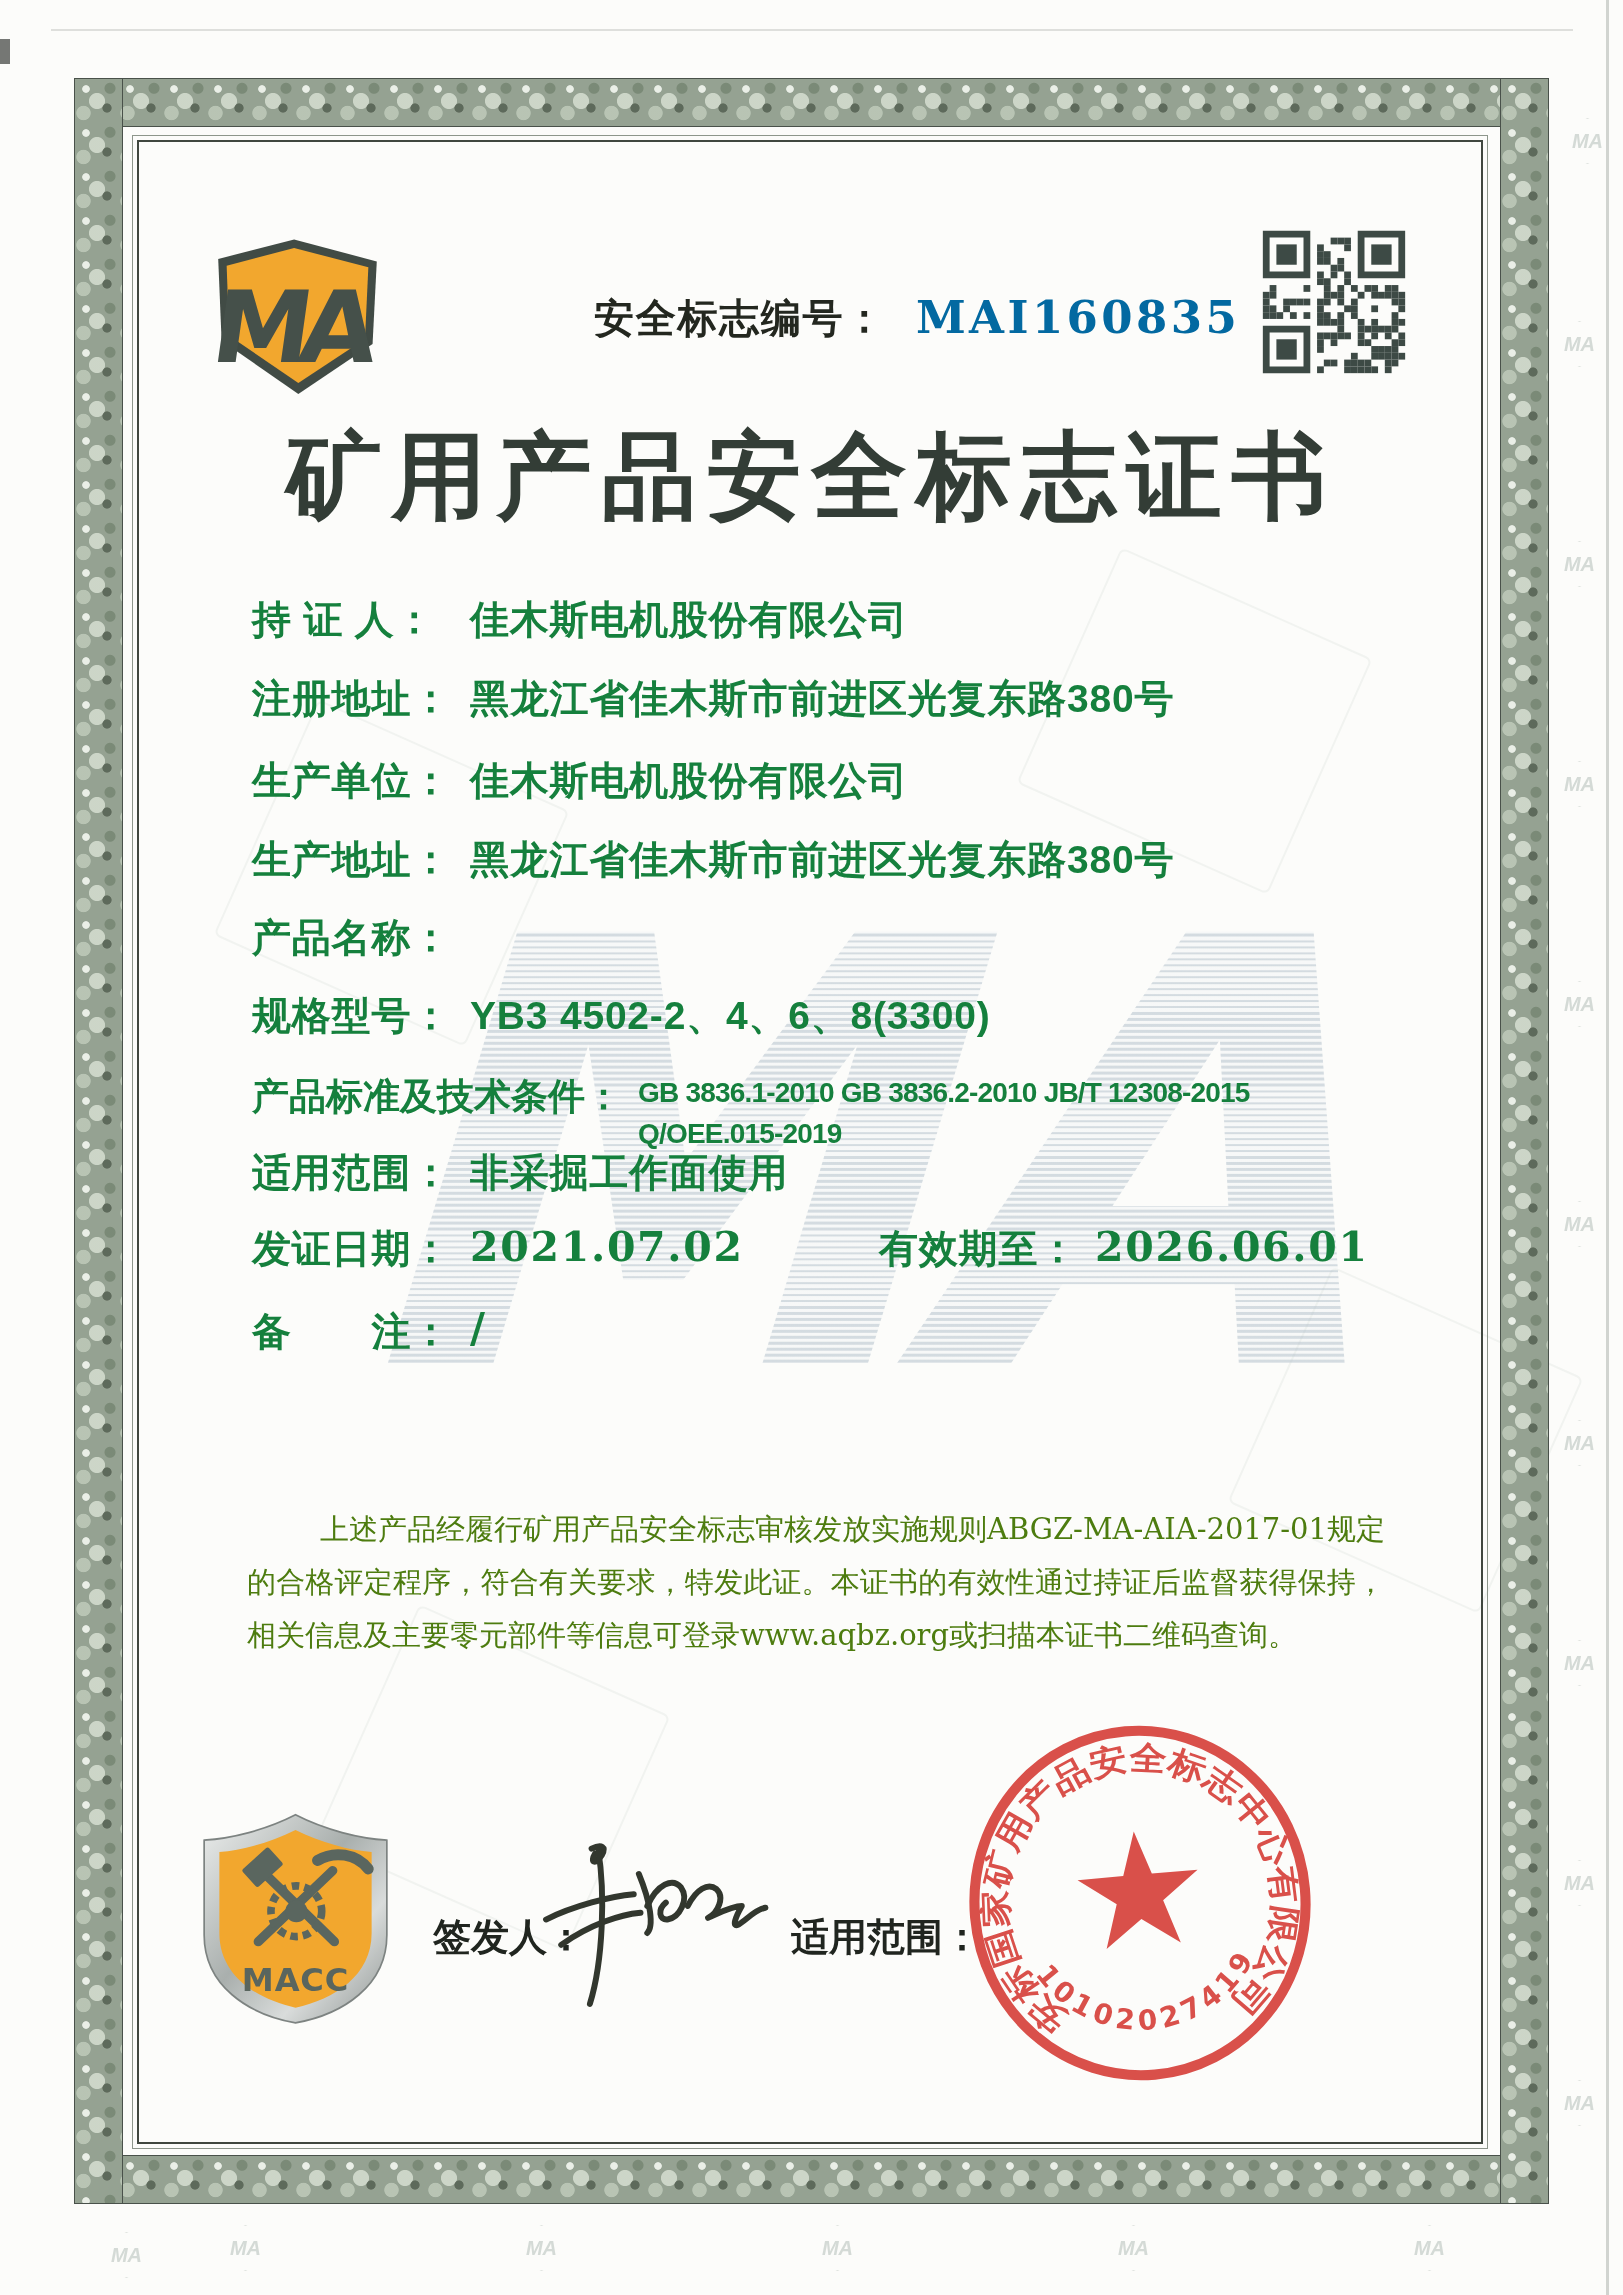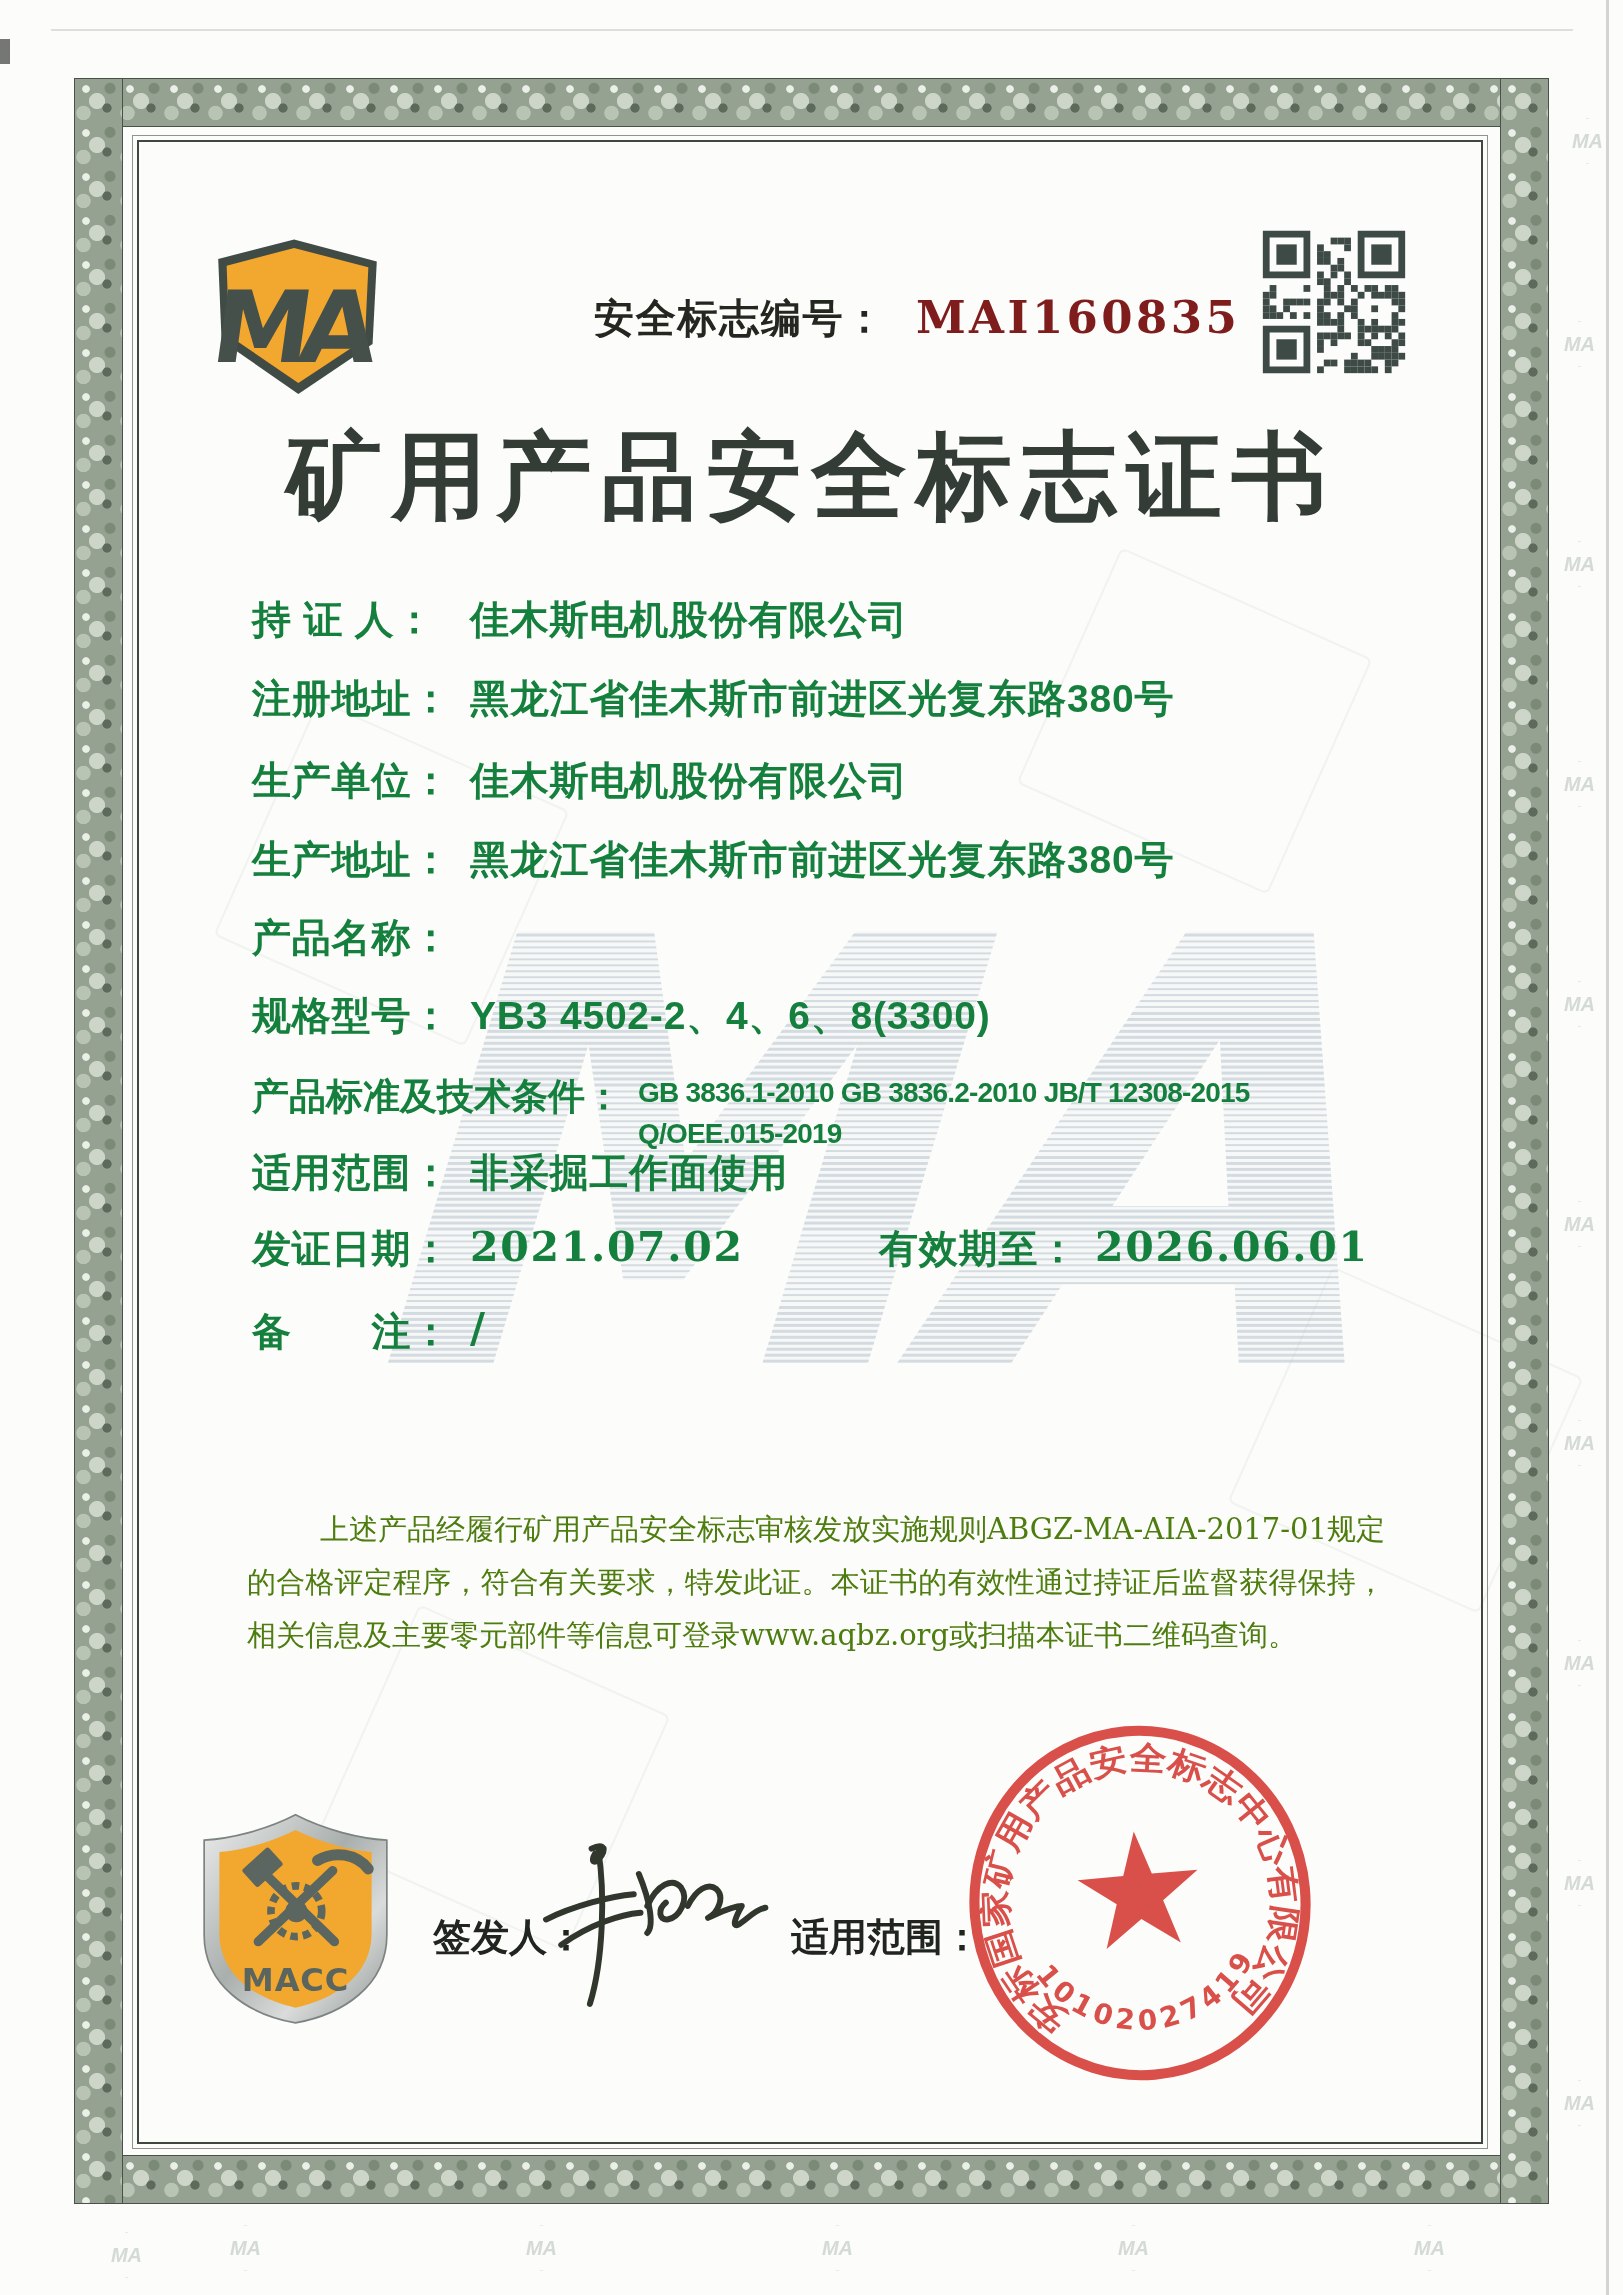--- a/index.html
+++ b/index.html
@@ -54,21 +54,21 @@
     position:absolute; z-index:0; width:271px; height:254px;
     border:2.5px solid rgba(150,165,158,.10);
     clip-path:none; border-radius:6.8px;
     transform:rotate(24deg);
   }
   
   .content-layer{position:absolute; left:0; top:0; width:100%; height:100%; z-index:2;}
   .ma-logo{position:absolute; left:213px; top:237px;}
   .certline{position:absolute; left:594px; top:291px; display:flex; align-items:flex-start; gap:30px; white-space:nowrap;}
   .certline .lab{font-size:40px; font-weight:bold; letter-spacing:1.7px; color:#23271f;}
-  .certline .num{font-family:"DejaVu Serif", serif; font-size:45px; font-weight:600; letter-spacing:3.4px; color:#7f1d1d;}
+  .certline .num{font-family:"DejaVu Serif", serif; font-size:45px; font-weight:600; letter-spacing:3.4px; color:#0369a1;}
   .qr{position:absolute; left:1262px; top:230px;}
   .doc-title{
     position:absolute; left:0; top:414px; width:1623px; text-align:center;
     font-family:"DejaVu Serif", serif; font-weight:bold;
     font-size:95px; letter-spacing:10px; color:#333d36; white-space:nowrap;
   }
   .lbl,.val{position:absolute; font-weight:bold; font-size:39px; line-height:46px; white-space:nowrap; color:#15803d; letter-spacing:0.8px;}
   .lbl-long{font-size:37px; letter-spacing:0;}
   .val-cond{font-size:28px; letter-spacing:-0.8px;}
   .val-serif{font-family:"DejaVu Serif", serif; font-weight:600; letter-spacing:1.7px; font-size:41px;}

